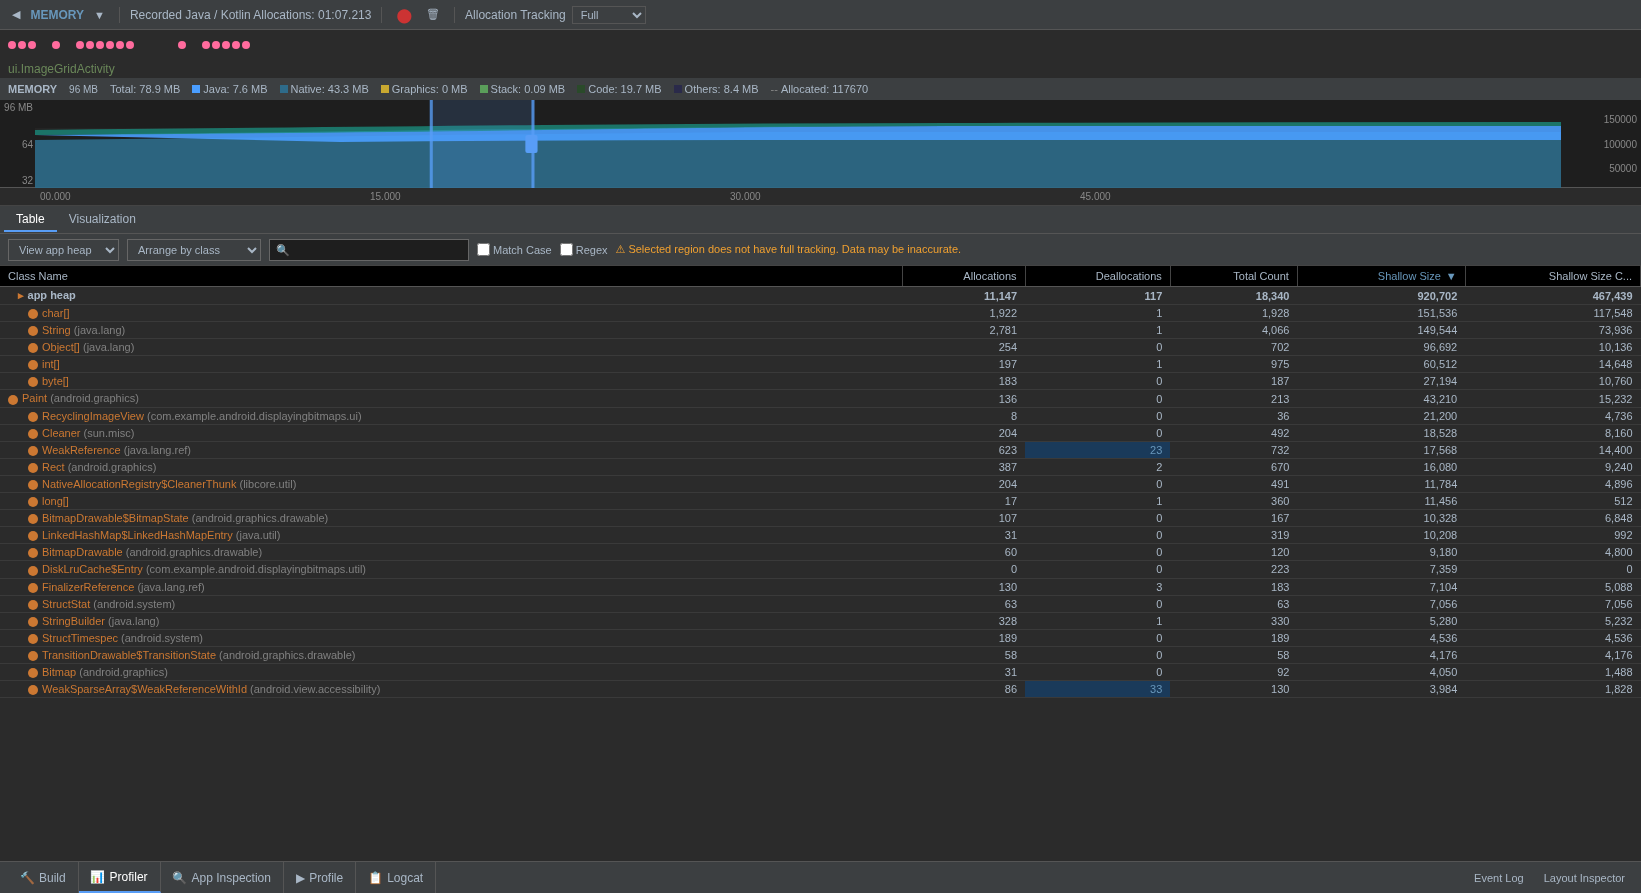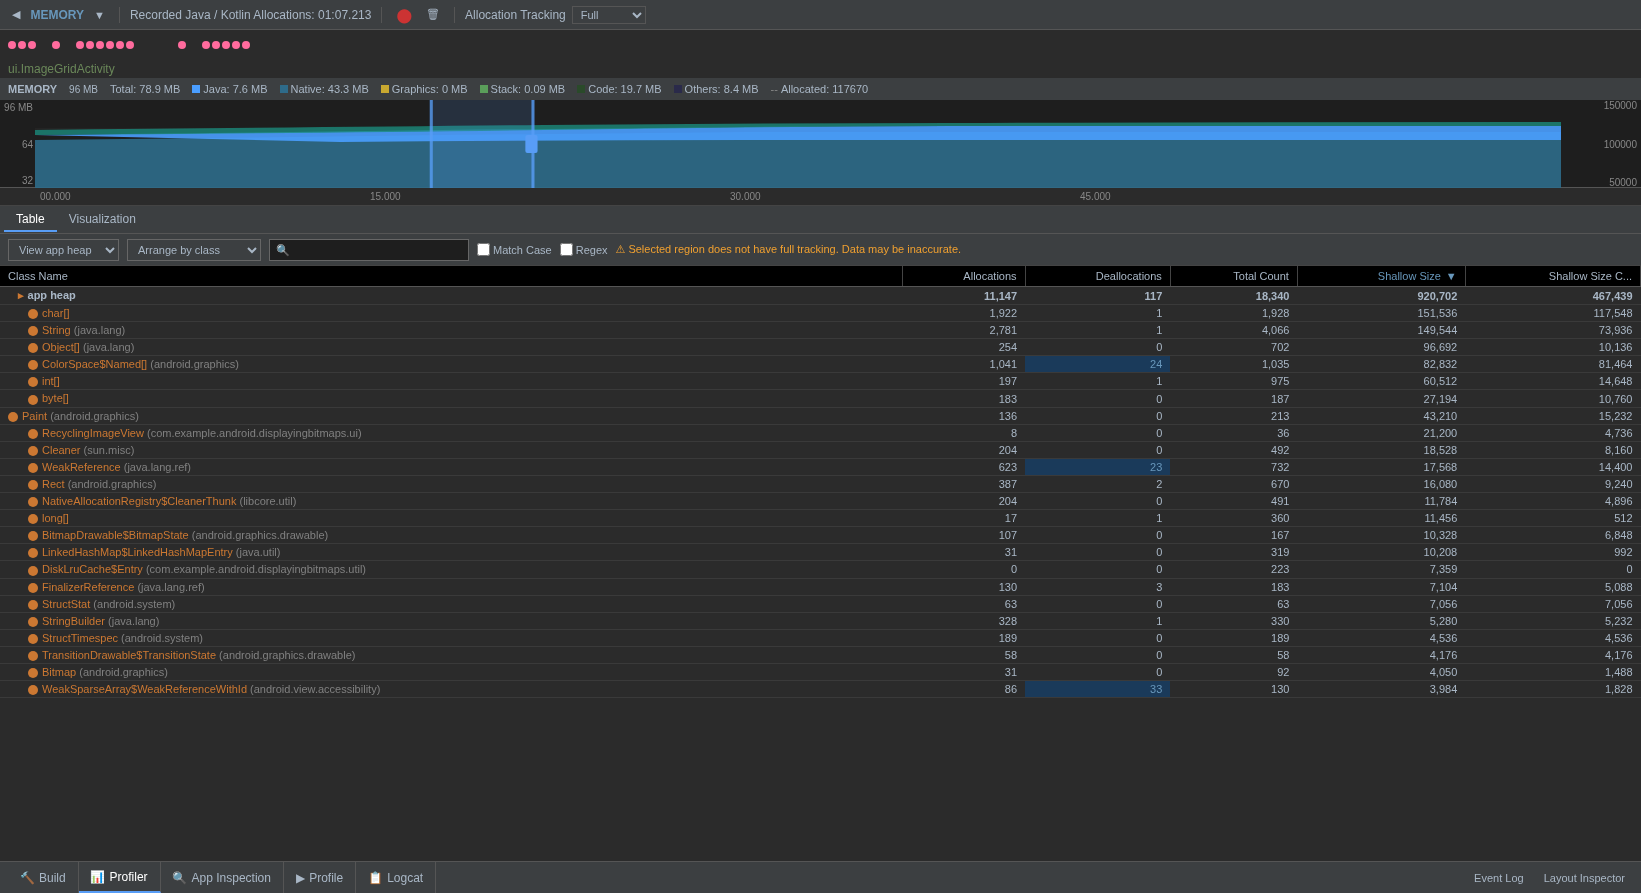--- a/index.html
+++ b/index.html
@@ -45,21 +45,21 @@
     .chart-area { height: 88px; position: relative; overflow: hidden; }
     
     
     .y-axis { position: absolute; left: 0; top: 0; width: 35px; height: 100%; display: flex; flex-direction: column; justify-content: space-between; padding: 2px 2px; }
     .y-label { font-size: 10px; color: #888; text-align: right; }
     
     
     .chart-svg { position: absolute; left: 35px; top: 0; width: calc(100% - 35px - 80px); height: 100%; }
     
     
-    .y-axis-right { position: absolute; right: 0; top: 0; width: 80px; height: 100%; display: flex; flex-direction: column; justify-content: space-between; padding: 0 4px; }
+    .y-axis-right { position: absolute; right: 0; top: 0; width: 80px; height: 100%; display: flex; flex-direction: column; justify-content: space-between; padding: 14px 4px; }
     
     
     #x-axis { height: 18px; background: #2b2b2b; display: flex; align-items: center; position: relative; padding-left: 40px; }
     .x-label { position: absolute; font-size: 10px; color: #888; }
 
     
     #tabs-row {
       display: flex; align-items: center; height: 28px;
       background: #3c3f41; border-bottom: 1px solid #555; padding: 0 4px; gap: 0;
     }
@@ -326,28 +326,20 @@
         </tr>
         <tr>
           <td class="left" style="padding-left: 28px;"><span class="class-icon icon-c"></span><span style="color:#cc7832;">Object[]</span><span style="color:#808080;"> (java.lang)</span></td>
           <td>254</td>
           <td>0</td>
           <td>702</td>
           <td>96,692</td>
           <td>10,136</td>
         </tr>
         <tr>
-          <td class="left" style="padding-left: 28px;"><span class="class-icon icon-c"></span><span style="color:#cc7832;">ColorSpace$Named[]</span><span style="color:#808080;"> (android.graphics)</span></td>
-          <td>1,041</td>
-          <td class="num-highlight" style="background: rgb(26, 58, 90); color: rgb(104, 151, 187);">24</td>
-          <td>1,035</td>
-          <td>82,832</td>
-          <td>81,464</td>
-        </tr>
-        <tr>
           <td class="left" style="padding-left: 28px;"><span class="class-icon icon-c"></span><span style="color:#cc7832;">int[]</span><span style="color:#808080;"> </span></td>
           <td>197</td>
           <td>1</td>
           <td>975</td>
           <td>60,512</td>
           <td>14,648</td>
         </tr>
         <tr>
           <td class="left" style="padding-left: 28px;"><span class="class-icon icon-c"></span><span style="color:#cc7832;">byte[]</span><span style="color:#808080;"> </span></td>
           <td>183</td>
@@ -422,20 +414,28 @@
         </tr>
         <tr>
           <td class="left" style="padding-left: 28px;"><span class="class-icon icon-c"></span><span style="color:#cc7832;">LinkedHashMap$LinkedHashMapEntry</span><span style="color:#808080;"> (java.util)</span></td>
           <td>31</td>
           <td>0</td>
           <td>319</td>
           <td>10,208</td>
           <td>992</td>
         </tr>
         <tr>
+          <td class="left" style="padding-left: 28px;"><span class="class-icon icon-c"></span><span style="color:#cc7832;">BitmapDrawable</span><span style="color:#808080;"> (android.graphics.drawable)</span></td>
+          <td>60</td>
+          <td>0</td>
+          <td>120</td>
+          <td>9,180</td>
+          <td>4,800</td>
+        </tr>
+        <tr>
           <td class="left" style="padding-left: 28px;"><span class="class-icon icon-c"></span><span style="color:#cc7832;">DiskLruCache$Entry</span><span style="color:#808080;"> (com.example.android.displayingbitmaps.util)</span></td>
           <td>0</td>
           <td>0</td>
           <td>223</td>
           <td>7,359</td>
           <td>0</td>
         </tr>
         <tr>
           <td class="left" style="padding-left: 28px;"><span class="class-icon icon-c"></span><span style="color:#cc7832;">FinalizerReference</span><span style="color:#808080;"> (java.lang.ref)</span></td>
           <td>130</td>

